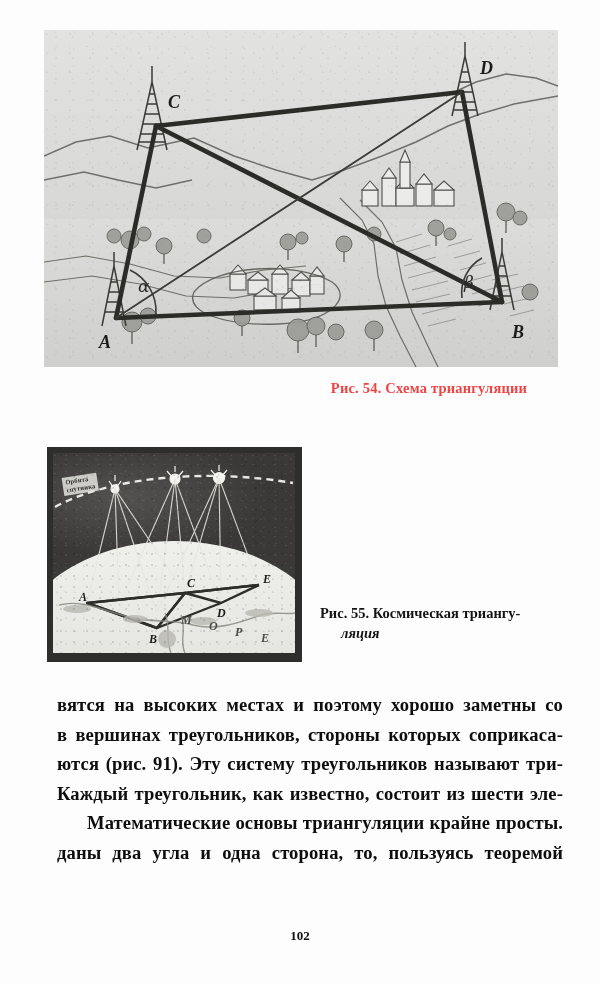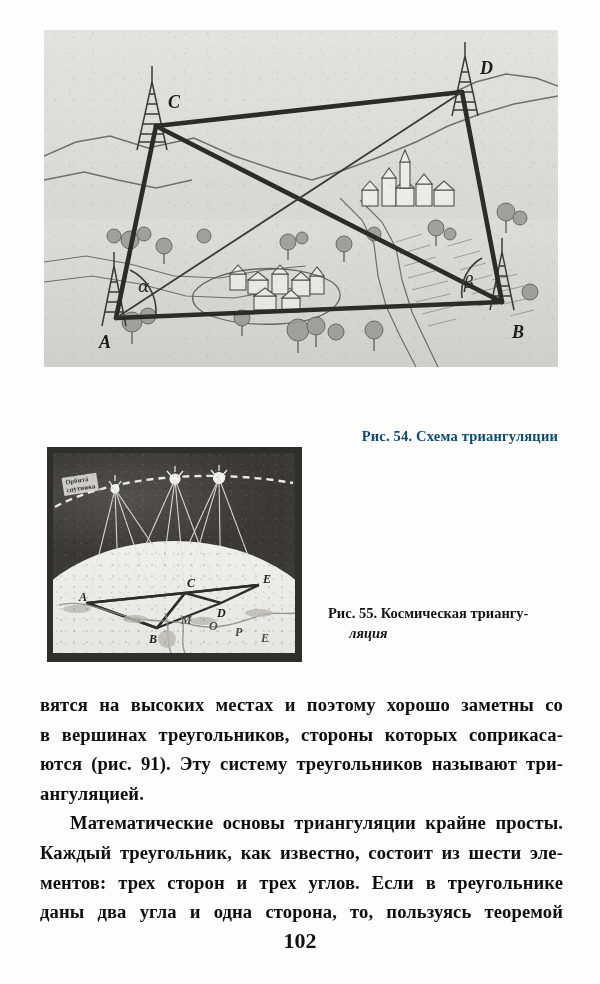--- a/index.html
+++ b/index.html
@@ -68,26 +68,25 @@
     font-style: italic;
     fill: #2a2a2a;
   }
 
   
   #caption-54 {
     position: absolute;
     left: 300px;
     top: 380px;
     width: 258px;
-    text-align: right;
+    text-align: center;
     font-size: 14.5px;
     font-weight: 700;
     letter-spacing: .2px;
-    color: #0c4a6e;
-    margin-top: 48px;
+    color: #ef4444;
   }
 
   
   #figure-55 {
     position: absolute;
     left: 47px;
     top: 447px;
     width: 255px;
     height: 215px;
     background: #2e2e2c;
@@ -150,21 +149,21 @@
     font-style: italic;
     font-weight: 700;
     color: #4a4a46;
     font-size: 12px;
     letter-spacing: 1px;
   }
 
   
   #caption-55 {
     position: absolute;
-    left: 328px;
+    left: 320px;
     top: 604px;
     width: 250px;
     font-size: 14.5px;
     font-weight: 700;
     line-height: 1.35;
     color: #131313;
   }
   #caption-55 .line2 { display: block; padding-left: 21px; font-style: italic; }
 
   
@@ -179,32 +178,33 @@
     text-align: justify;
     color: #0e0e0e;
     letter-spacing: .1px;
   }
   #body-text p { margin: 0; }
   .jline {
     display: block;
     text-align: justify;
     text-align-last: justify;
     white-space: nowrap;
+    margin-left: 17px;
   }
   .jline.last { text-align-last: left; }
   .jline.first { text-indent: 30px; }
 
   
   #page-number {
     position: absolute;
     left: 0;
     right: 0;
     top: 928px;
     text-align: center;
-    font-size: 22px;
+    font-size: 13px;
     font-weight: 700;
     color: #101010;
   }
 </style>
 </head>
 <body>
 
 <div class="page">
 
   <div id="figure-54">
@@ -451,26 +451,24 @@
   <div id="caption-55">
     <span>Рис. 55. Космическая триангу-</span>
     <span class="line2">ляция</span>
   </div>
 
   <div id="body-text">
     <p>
       <span class="jline">вятся на высоких местах и поэтому хорошо заметны со</span>
       <span class="jline">в вершинах треугольников, стороны которых соприкаса-</span>
       <span class="jline">ются (рис. 91). Эту систему треугольников называют три-</span>
-      <span class="jline last">ангуляцией.</span>
     </p>
     <p>
+      <span class="jline">Каждый треугольник, как известно, состоит из шести эле-</span>
       <span class="jline first">Математические основы триангуляции крайне просты.</span>
-      <span class="jline">Каждый треугольник, как известно, состоит из шести эле-</span>
-      <span class="jline">ментов: трех сторон и трех углов. Если в треугольнике</span>
       <span class="jline">даны два угла и одна сторона, то, пользуясь теоремой</span>
 
     </p>
   </div>
 
   <div id="page-number">102</div>
 
 </div>
 
 </body></html>

